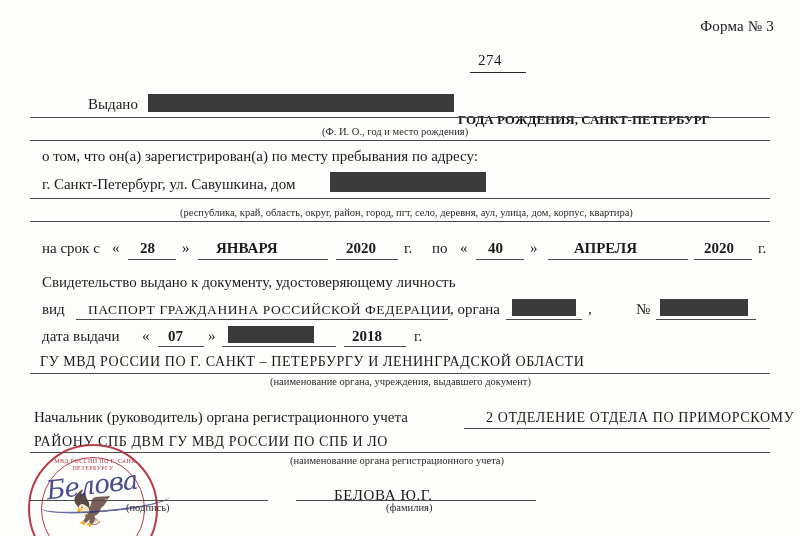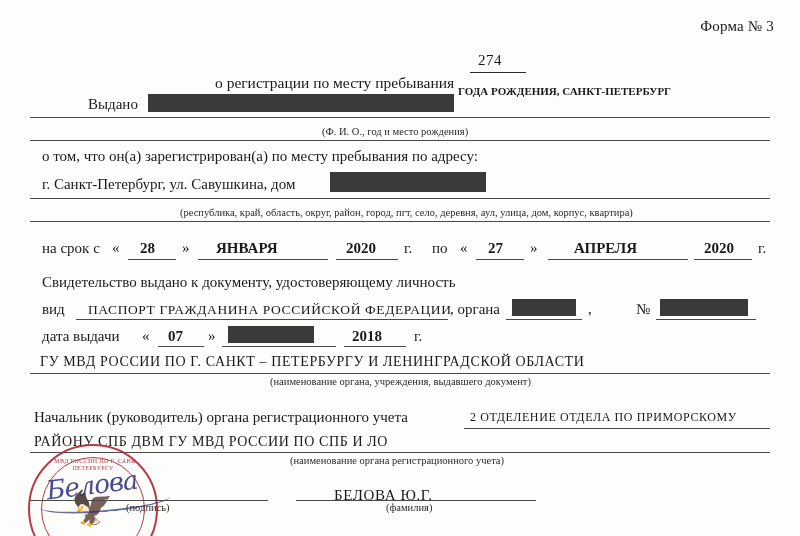--- a/index.html
+++ b/index.html
@@ -158,25 +158,24 @@
 </style>
 </head>
 <body>
 
 <div class="page">
 
   <div class="form-no">Форма № 3</div>
 
   <div class="title-number">274</div>
   <div class="title-number-line"></div>
-  <div class="subtitle">о регистрации по месту пребывания</div>
 
   <div class="lbl" style="left:88px; top:96px;">Выдано</div>
   <div class="redact" style="left:148px; top:94px; width:306px; height:18px;"></div>
-  <div class="lbl bold" style="left:458px; top:85px; font-size:11px;">ГОДА РОЖДЕНИЯ, САНКТ-ПЕТЕРБУРГ</div>
+  <div class="lbl bold" style="left:458px; top:112px; font-size:13px;">ГОДА РОЖДЕНИЯ, САНКТ-ПЕТЕРБУРГ</div>
   <div class="rule" style="left:30px; top:117px; width:740px;"></div>
   <div class="rule" style="left:30px; top:140px; width:740px;"></div>
   <div class="lbl sm" style="left:322px; top:126px;">(Ф. И. О., год и место рождения)</div>
 
   <div class="lbl" style="left:42px; top:148px;">о том, что он(а) зарегистрирован(а) по месту пребывания по адресу:</div>
 
   <div class="lbl" style="left:42px; top:176px;">г. Санкт-Петербург, ул. Савушкина, дом</div>
   <div class="redact" style="left:330px; top:172px; width:156px; height:20px;"></div>
   <div class="rule" style="left:30px; top:198px; width:740px;"></div>
   <div class="rule" style="left:30px; top:221px; width:740px;"></div>
@@ -187,21 +186,21 @@
   <div class="lbl bold" style="left:140px; top:240px;text-align:right;">28</div>
   <div class="rule" style="left:128px; top:259px; width:48px;"></div>
   <div class="lbl" style="left:182px; top:240px;">»</div>
   <div class="lbl bold" style="left:216px; top:240px;">ЯНВАРЯ</div>
   <div class="rule" style="left:198px; top:259px; width:130px;"></div>
   <div class="lbl bold" style="left:346px; top:240px;">2020</div>
   <div class="rule" style="left:336px; top:259px; width:62px;"></div>
   <div class="lbl" style="left:404px; top:240px;">г.</div>
   <div class="lbl" style="left:432px; top:240px;">по</div>
   <div class="lbl" style="left:460px; top:240px;">«</div>
-  <div class="lbl bold" style="left:488px; top:240px;">27</div>
+  <div class="lbl bold" style="left:488px; top:240px;">40</div>
   <div class="rule" style="left:476px; top:259px; width:48px;"></div>
   <div class="lbl" style="left:530px; top:240px;">»</div>
   <div class="lbl bold" style="left:574px; top:240px;">АПРЕЛЯ</div>
   <div class="rule" style="left:548px; top:259px; width:140px;"></div>
   <div class="lbl bold" style="left:704px; top:240px;">2020</div>
   <div class="rule" style="left:694px; top:259px; width:58px;"></div>
   <div class="lbl" style="left:758px; top:240px;">г.</div>
 
   <div class="lbl" style="left:42px; top:274px;">Свидетельство выдано к документу, удостоверяющему личность</div>
 
@@ -225,21 +224,21 @@
   <div class="rule" style="left:222px; top:346px; width:114px;"></div>
   <div class="lbl bold" style="left:352px; top:328px;font-family:Liberation Serif, serif;">2018</div>
   <div class="rule" style="left:344px; top:346px; width:62px;"></div>
   <div class="lbl" style="left:414px; top:328px;">г.</div>
 
   <div class="lbl spaced" style="left:40px; top:354px; font-size:14px;">ГУ  МВД  РОССИИ  ПО  Г. САНКТ – ПЕТЕРБУРГУ  И  ЛЕНИНГРАДСКОЙ ОБЛАСТИ</div>
   <div class="rule" style="left:30px; top:373px; width:740px;"></div>
   <div class="lbl sm" style="left:270px; top:376px;">(наименование органа, учреждения, выдавшего документ)</div>
 
   <div class="lbl" style="left:34px; top:409px;">Начальник (руководитель) органа регистрационного учета</div>
-  <div class="lbl spaced" style="left:470px; top:410px; font-size:12px;">2 ОТДЕЛЕНИЕ ОТДЕЛА  ПО ПРИМОРСКОМУ</div>
+  <div class="lbl spaced" style="left:486px; top:410px; font-size:14px;">2 ОТДЕЛЕНИЕ ОТДЕЛА  ПО ПРИМОРСКОМУ</div>
   <div class="rule" style="left:464px; top:428px; width:306px;"></div>
   <div class="lbl spaced" style="left:34px; top:434px; font-size:14px;">РАЙОНУ СПБ ДВМ  ГУ  МВД  РОССИИ  ПО СПБ  И  ЛО</div>
   <div class="rule" style="left:30px; top:452px; width:740px;"></div>
   <div class="lbl sm" style="left:290px; top:455px;">(наименование органа регистрационного учета)</div>
 
   <div class="stamp">
     <div class="stamp-inner-text">ГУ МВД РОССИИ ПО Г. САНКТ-ПЕТЕРБУРГУ</div>
     <div class="stamp-eagle">🦅</div>
 
   </div>

